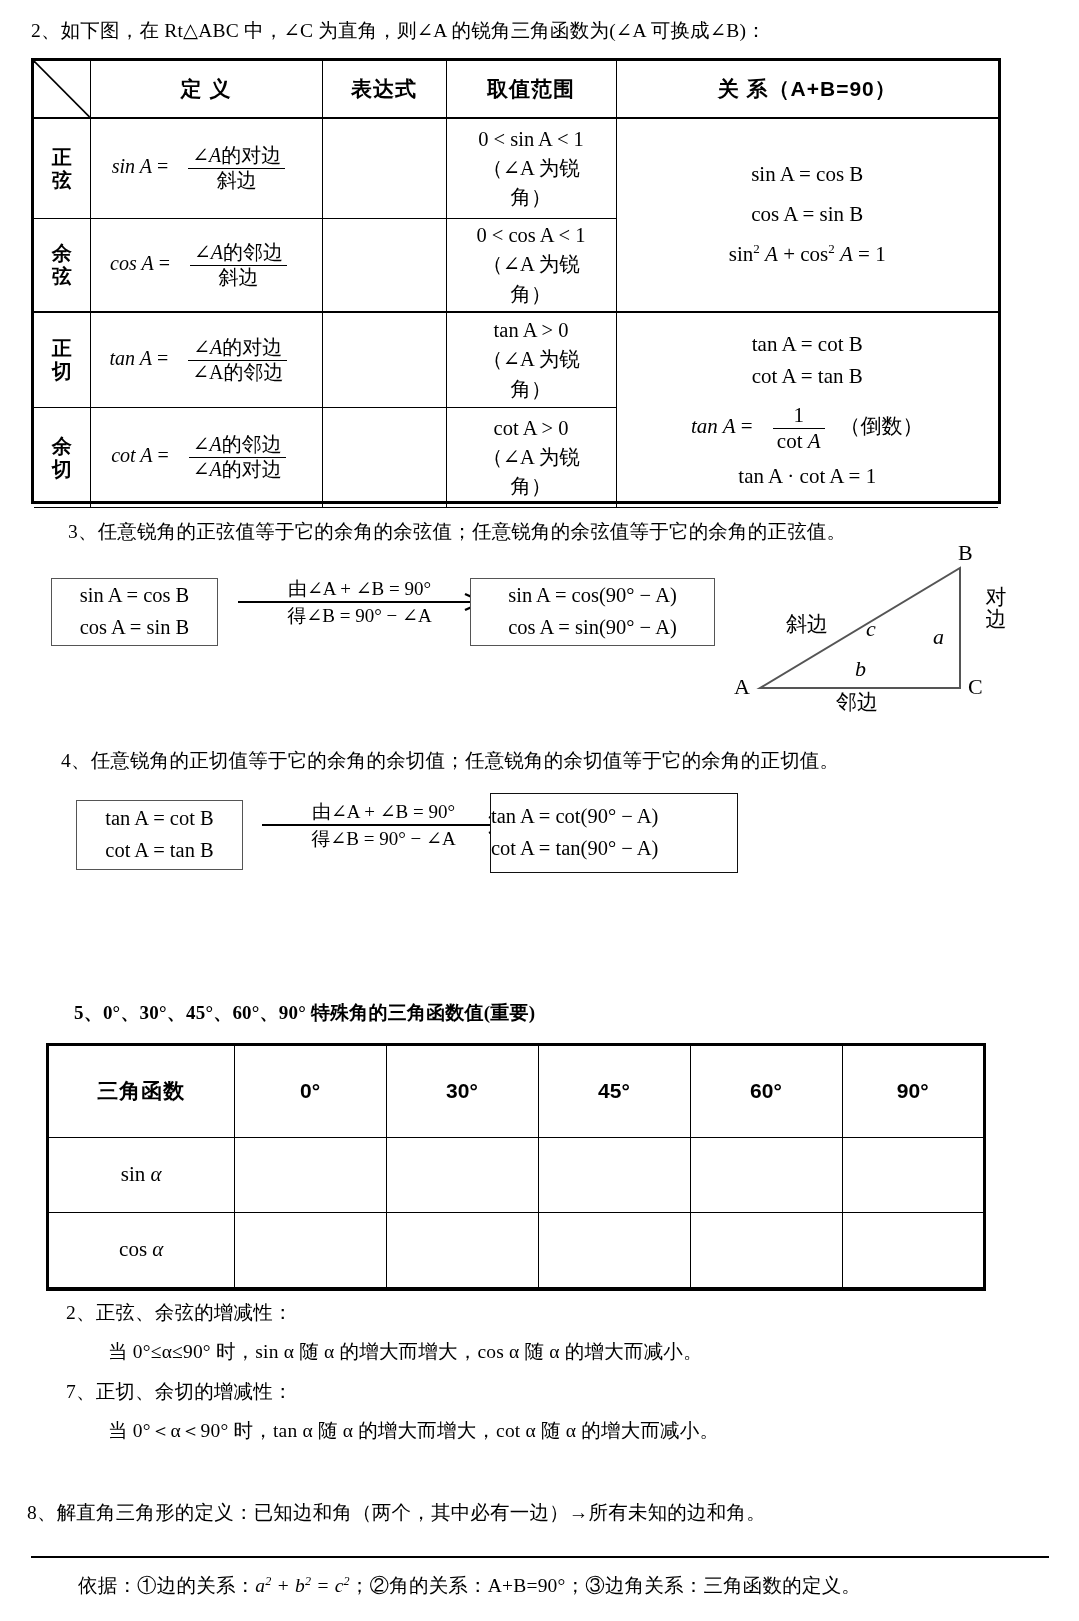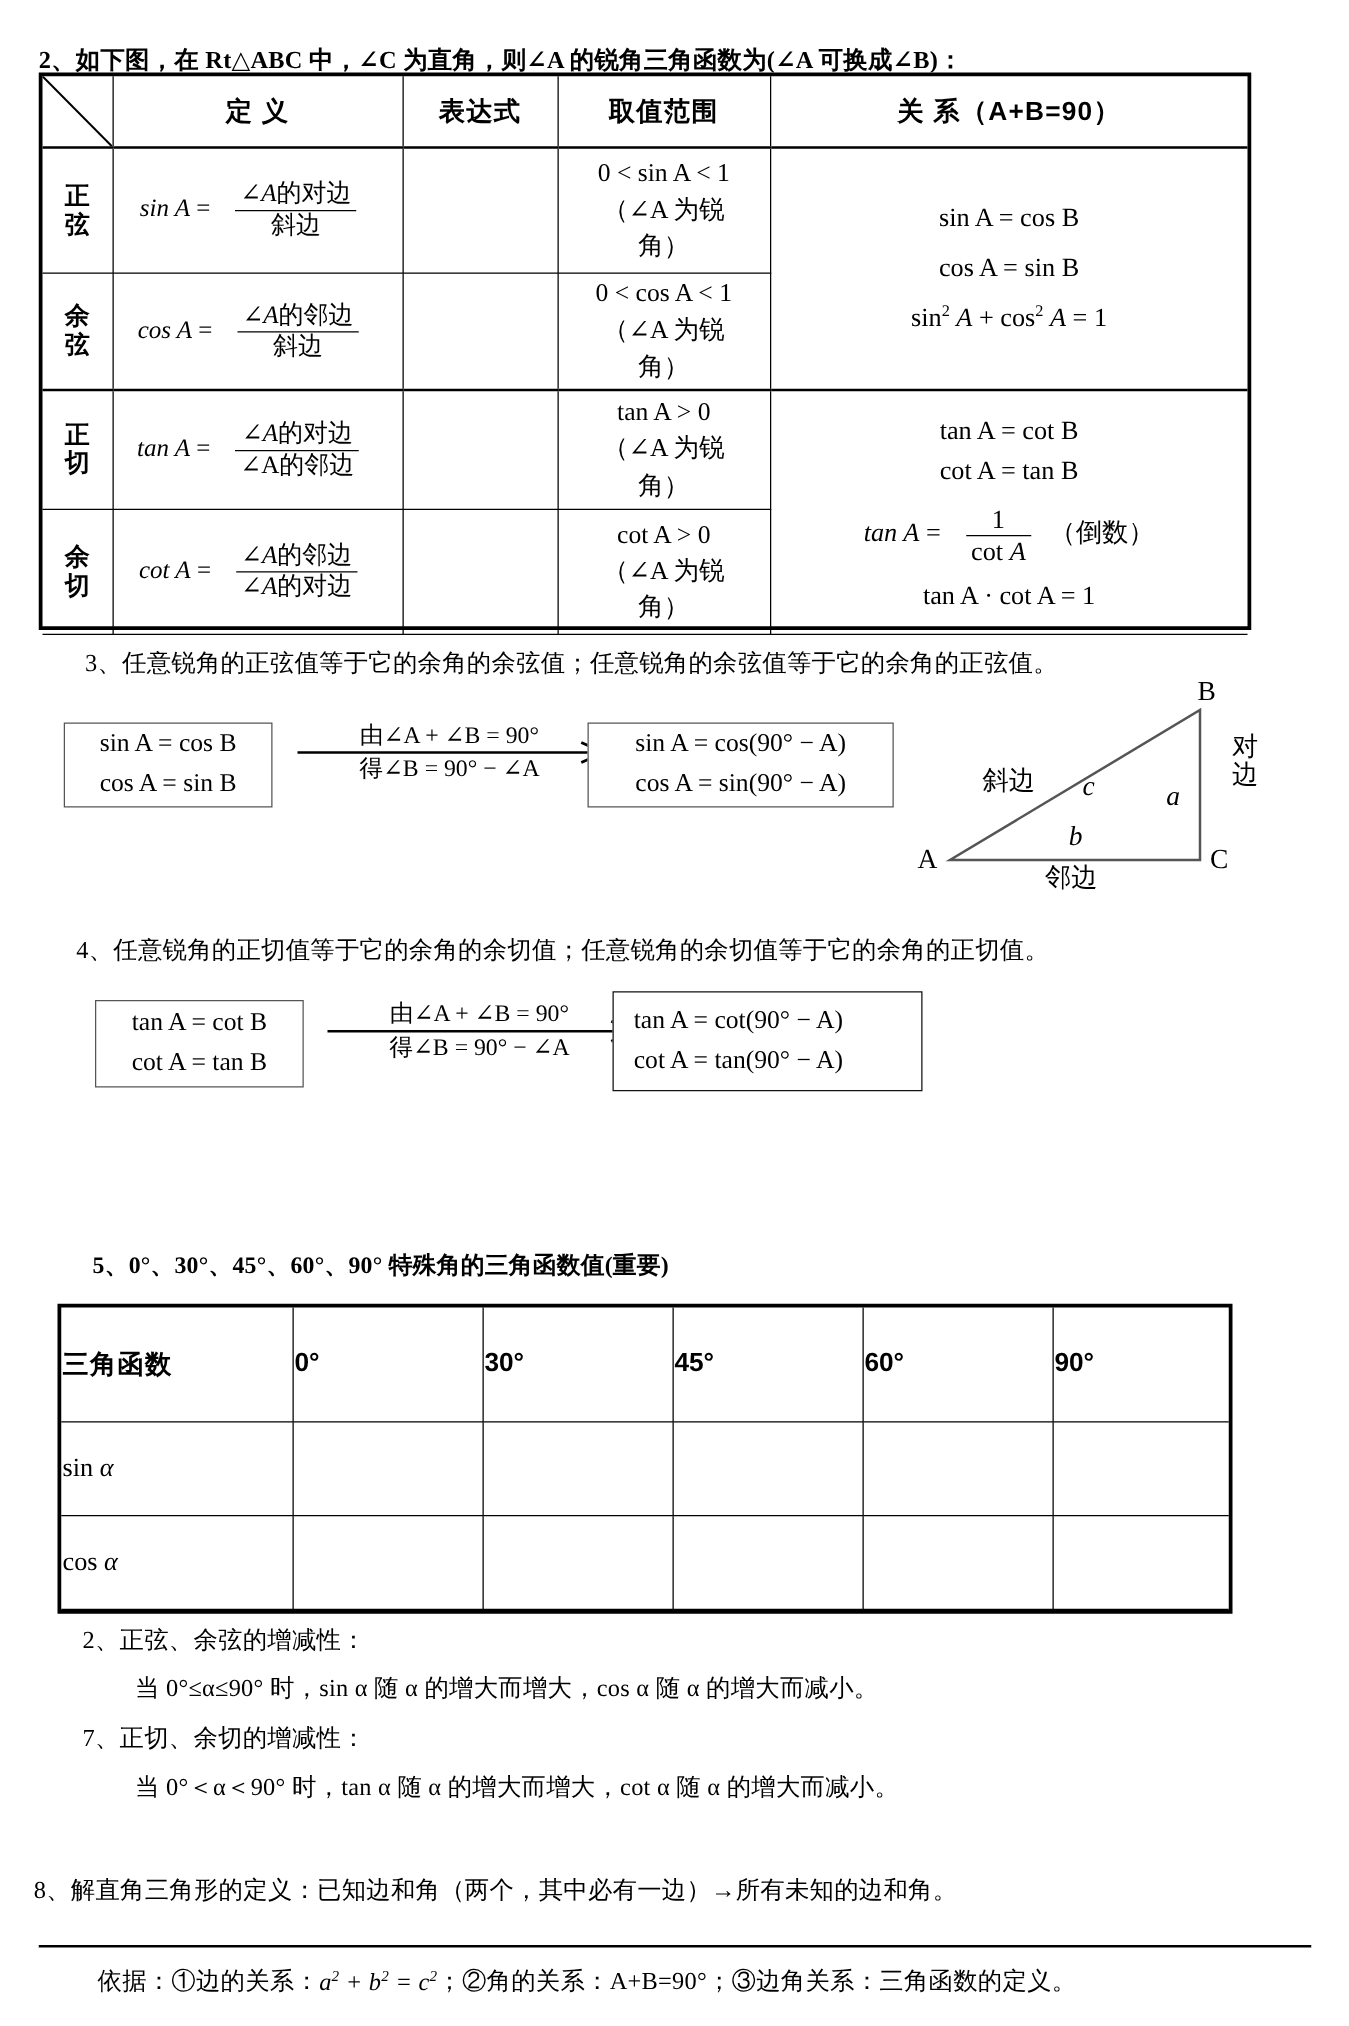--- a/index.html
+++ b/index.html
@@ -175,20 +175,21 @@
     background: #fff;
   }
   .tbl2 table {
     border-collapse: collapse;
     width: 100%;
     height: 100%;
     table-layout: fixed;
   }
   .tbl2 td {
     border: 1.2px solid #000;
+    text-align: center;
     vertical-align: middle;
   }
   .tbl2 td.noL { border-left: none; }
   .tbl2 td.noT { border-top: none; }
   .tbl2 td.noR { border-right: none; }
   .tbl2 td.noB { border-bottom: none; }
   .t2hdr {
     font-family: "Liberation Sans", "DejaVu Sans", sans-serif;
     font-weight: bold;
     font-size: 21px;
@@ -208,21 +209,21 @@
     left: 31px;
     width: 1018px;
     border-top: 2.4px solid #000;
   }
 </style>
 </head>
 <body>
 
 <div class="page">
 
-  <div class="para" style="left:31px; top:36px;font-weight:bold;">
+  <div class="para" style="left:31px; top:18px;">
     <span>2、</span><span>如下图，在 Rt△ABC 中，∠C 为直角，则∠A 的锐角三角函数为(∠A 可换成∠B)：</span>
   </div>
 
   <div class="tbl1">
     <table>
       <colgroup>
         <col style="width:56px">
         <col style="width:232px">
         <col style="width:124px">
         <col style="width:170px">
@@ -391,21 +392,21 @@
       <div class="bar" style="width:233px;"></div>
       <div class="head" style="left:225px;">
         <svg width="22" height="20" viewBox="0 0 22 20">
           <polyline points="2,2 20,10 2,18" fill="none" stroke="#000" stroke-width="2.4"></polyline>
         </svg>
       </div>
     </div>
     <span class="bot">得∠B = 90° − ∠A</span>
   </div>
 
-  <div class="fbox strong" style="left:490px; top:793px; width:248px; height:80px; align-items:flex-start; padding-left:16px;">
+  <div class="fbox strong" style="left:490px; top:793px; width:248px; height:80px; align-items:flex-start; ">
     <span class="ln math">tan A = cot(90° − A)</span>
     <span class="ln math">cot A = tan(90° − A)</span>
   </div>
 
   <div class="para" style="left:74px; top:1000px; font-family:Liberation Serif, serif; font-weight:bold; font-size:19px;">5、0°、30°、45°、60°、90° 特殊角的三角函数值(重要)</div>
 
   <div class="tbl2">
     <table>
       <colgroup>
         <col style="width:185px">

